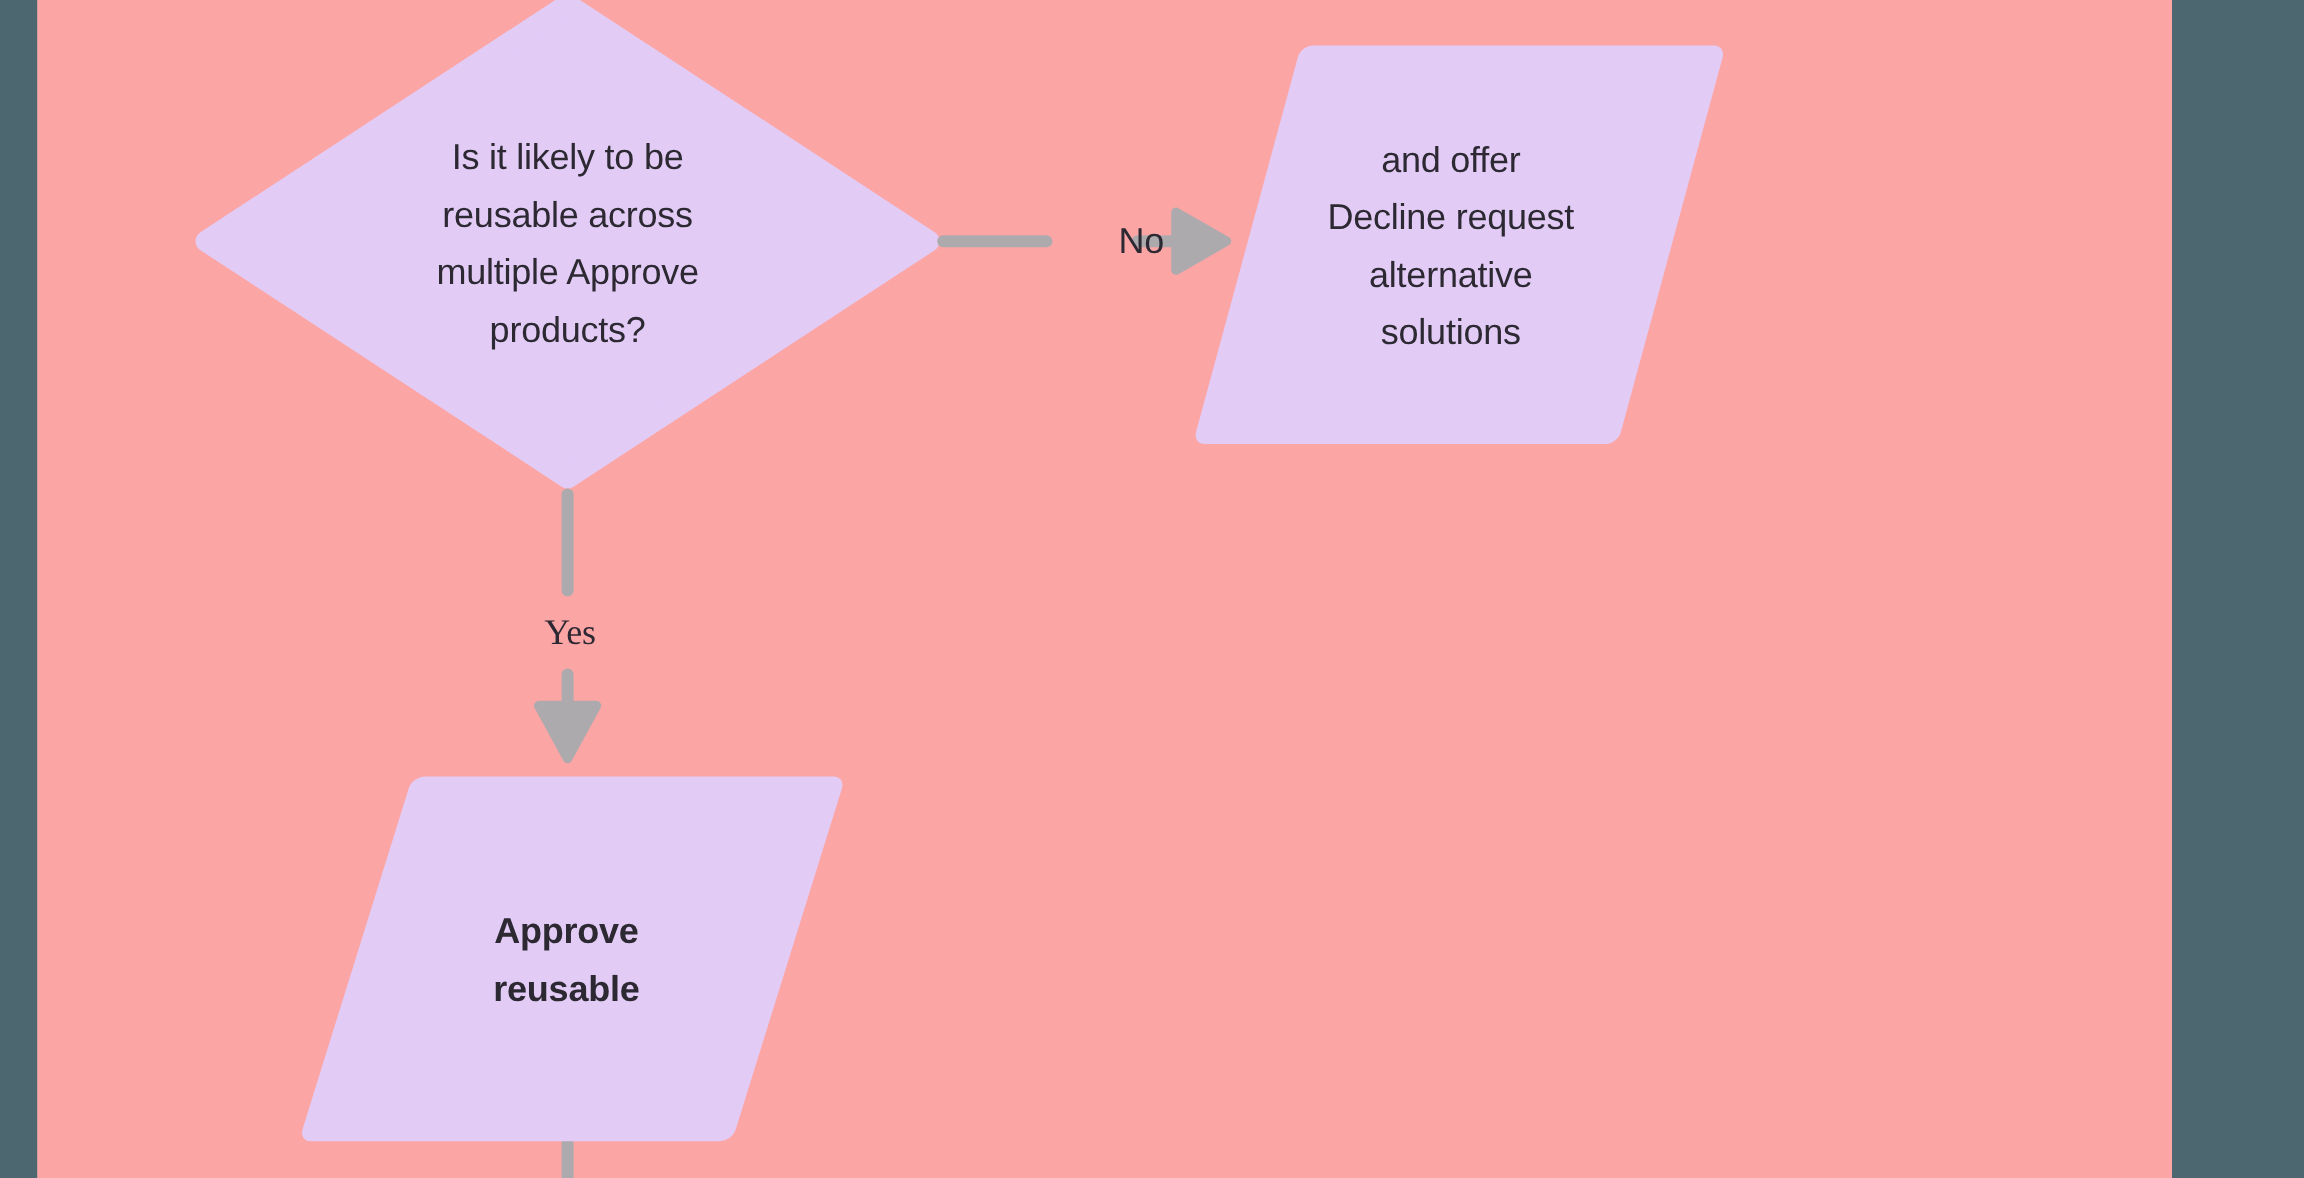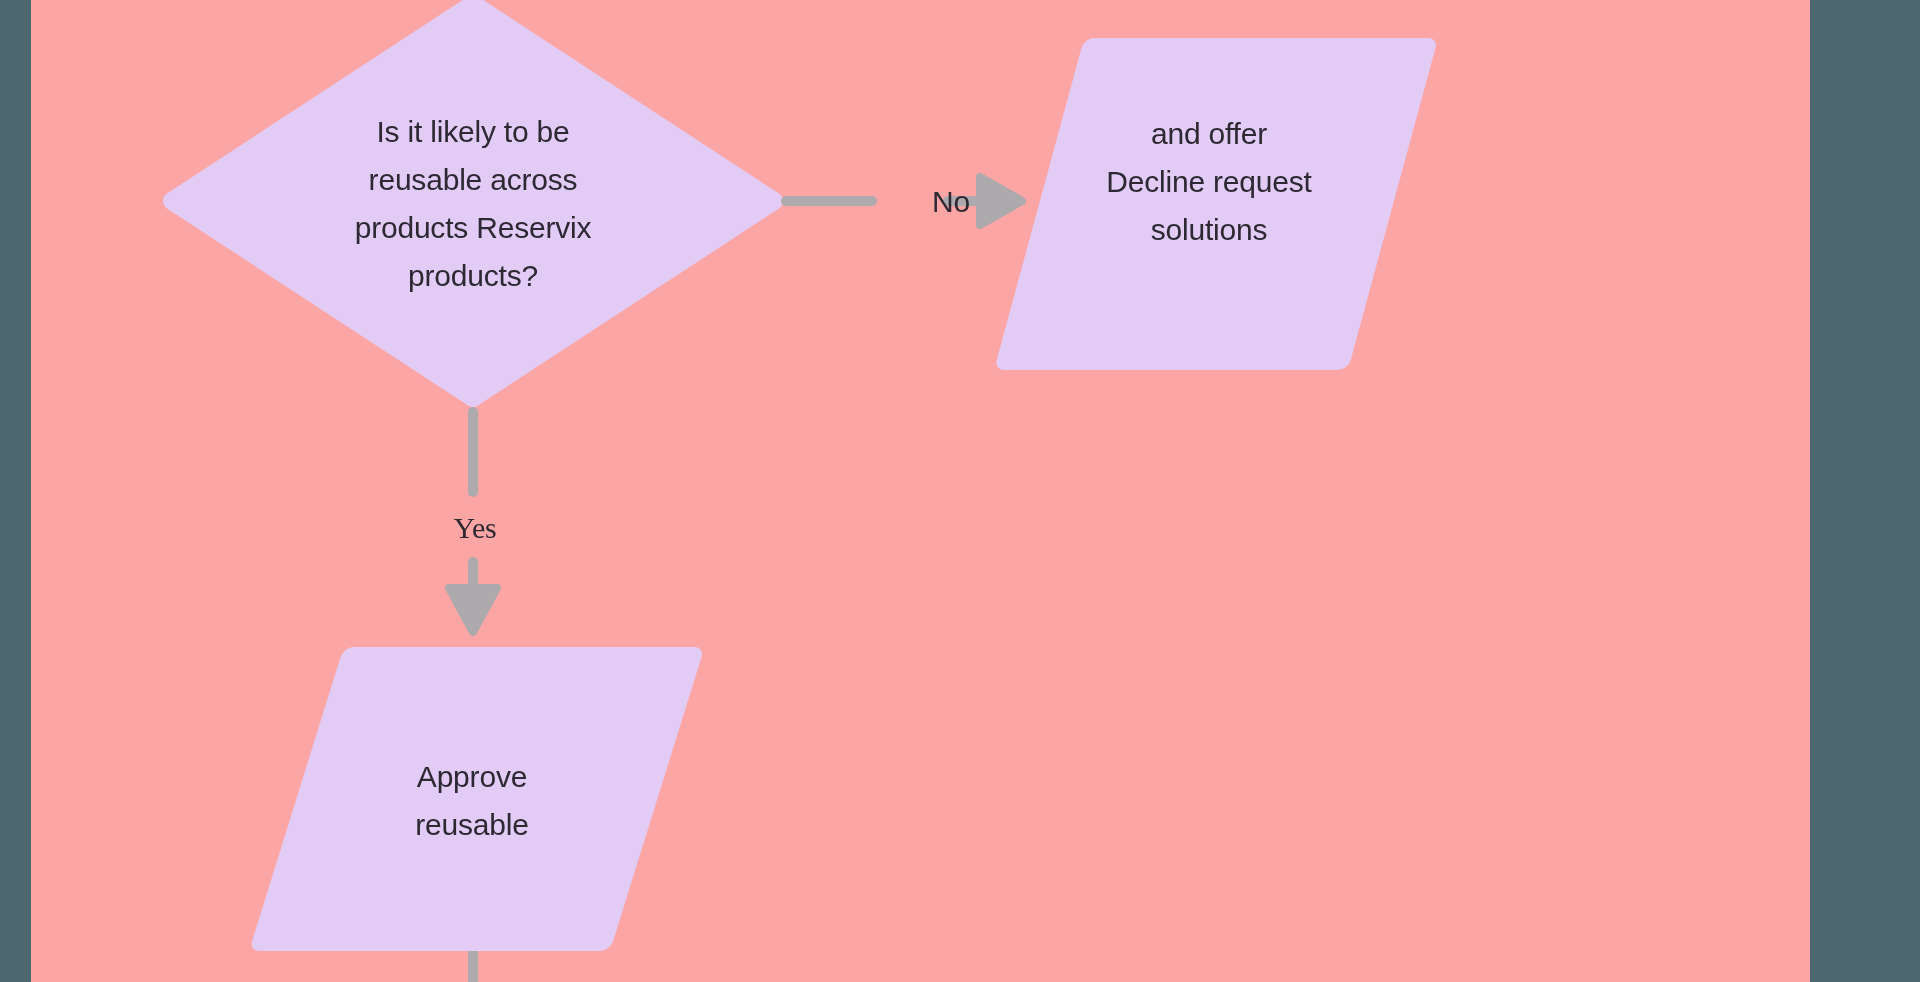--- a/index.html
+++ b/index.html
@@ -42,21 +42,21 @@
     z-index: 2;
     color: #2d2933;
     font-size: 30px;
     line-height: 48px;
     font-weight: 500;
     text-align: center;
     letter-spacing: -0.2px;
   }
   .label-decision { left: 223px; top: 108px; width: 500px; }
   .label-decline  { left: 1009px; top: 110px; width: 400px; }
-  .label-approve  { left: 272px; top: 753px; width: 400px; }
+  .label-approve  { left: 272px; top: 753px; width: 400px; font-weight: bold; }
   .label-no  { left: 876px; top: 178px; width: 150px; }
   .label-yes { left: 400px; top: 504px; width: 150px; font-family: Liberation Serif, serif; }
   .side-panel {
     position: absolute; top: 0; height: 982px;
     background: #4d6770;
     z-index: 5;
   }
   .side-panel.left  { left: 0; width: 31px; }
   .side-panel.right { left: 1810px; width: 110px; }
 </style>
@@ -79,27 +79,28 @@
 
     <line x1="473" y1="953" x2="473" y2="990" stroke="#adaaae" stroke-width="10" stroke-linecap="round"></line>
   </svg>
 
   <div class="parallelogram shape-decline"></div>
   <div class="parallelogram shape-approve"></div>
 
   <div class="node-label label-decision">
     <div>Is it likely to be</div>
     <div>reusable across</div>
-    <div>products Reservix</div>
+    <div>multiple Approve</div>
     <div>products?</div>
   </div>
 
   <div class="node-label label-decline">
     <div>and offer</div>
     <div>Decline request</div>
+    <div>alternative</div>
     <div>solutions</div>
   </div>
 
   <div class="node-label label-approve">
     <div>Approve</div>
     <div>reusable</div>
   </div>
 
   <div class="edge-label label-no">No</div>
   <div class="edge-label label-yes">Yes</div>

